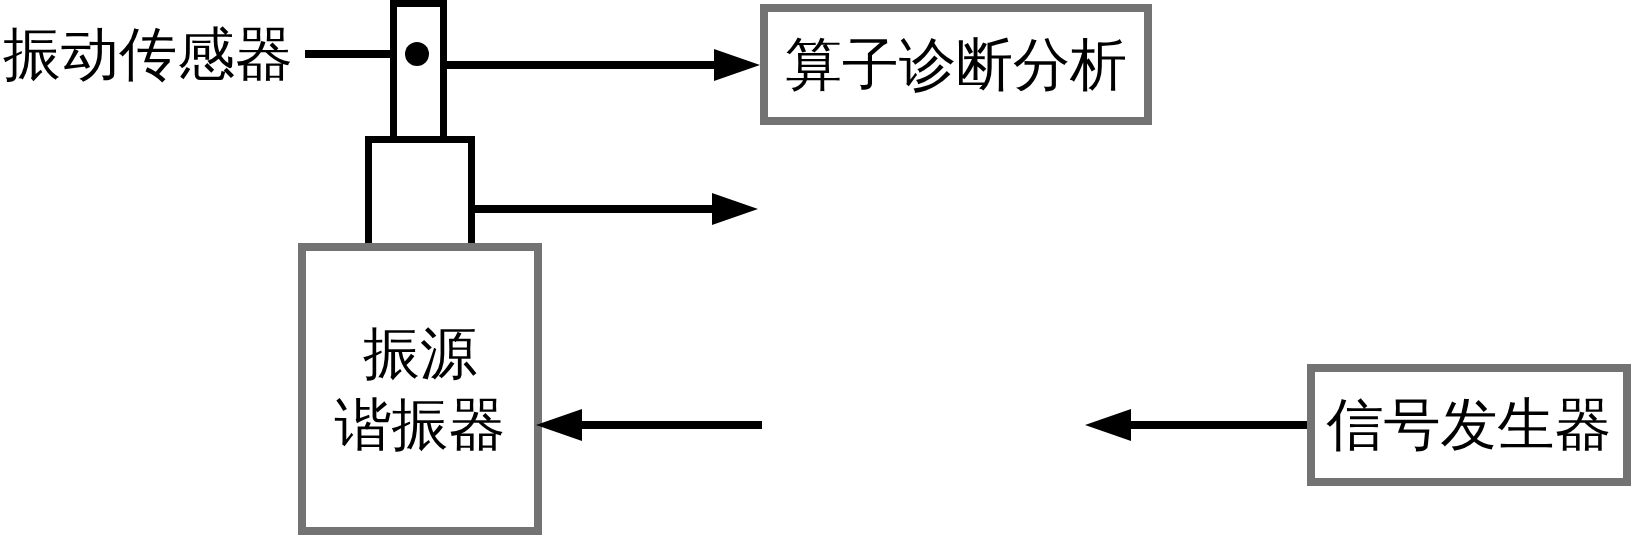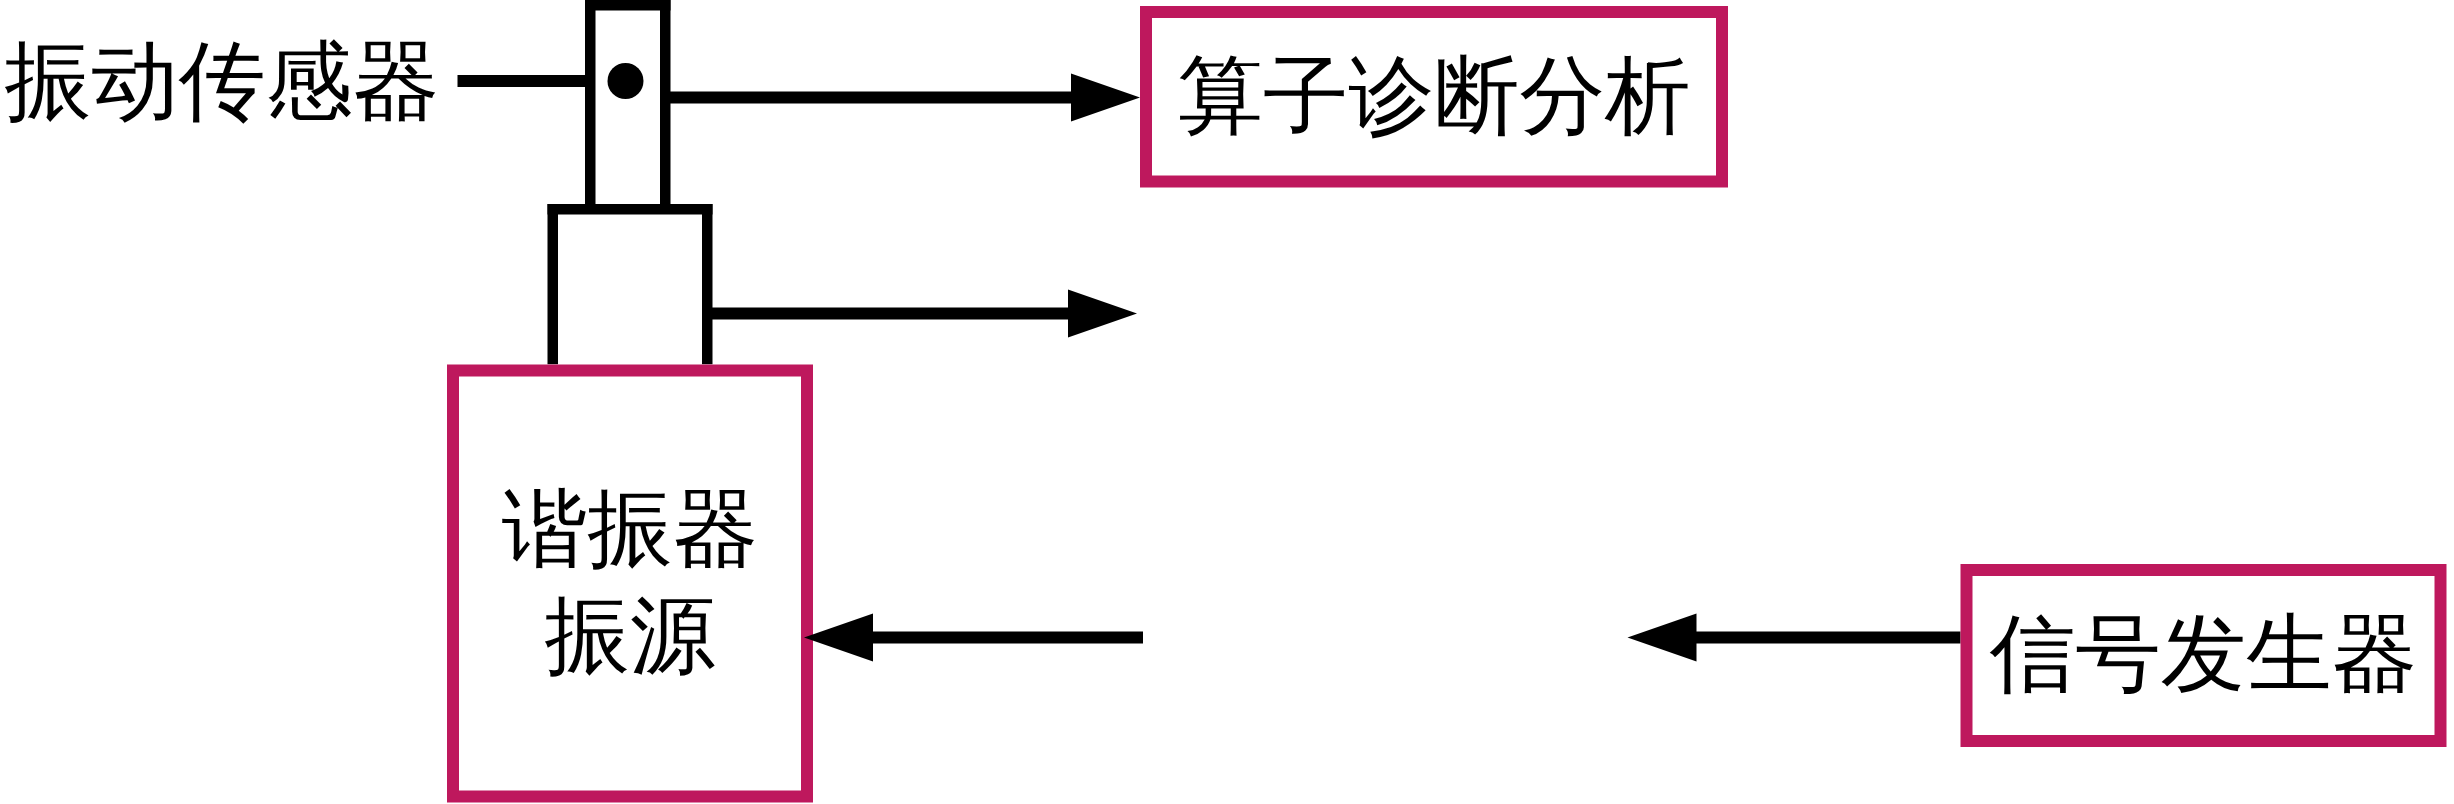--- a/index.html
+++ b/index.html
@@ -8,21 +8,21 @@
     position: relative;
     width: 1636px;
     height: 536px;
     background: #ffffff;
     overflow: hidden;
     font-family: "Liberation Serif", "DejaVu Serif", serif;
     color: #000000;
   }
   .box {
     position: absolute;
-    border: 8px solid #be185d;
+    border: 8px solid #737373;
     background: #ffffff;
     display: flex;
     align-items: center;
     justify-content: center;
     text-align: center;
     font-size: 57px;
     line-height: 1.25;
     white-space: nowrap;
     color: #000000;
   }
@@ -74,21 +74,21 @@
   #mount-rect          { left: 365px;  top: 136px; width: 110px; height: 107px; border-bottom-width: 0; }
   #mount-out-line      { left: 468px;  top: 205px; width: 246px; }
   #scope-arrowhead     { left: 712px;  top: 193px; }
   #scope-box           { left: 758px;  top: 147px; width: 214px; height: 125px; }
   #resonator-box       { left: 298px;  top: 243px; width: 244px; height: 292px; flex-direction: column; }
   #resonator-arrowhead { left: 536px;  top: 409px; }
   #amp-to-resonator    { left: 580px;  top: 421px; width: 182px; }
   #amp-box             { left: 760px;  top: 364px; width: 325px; height: 123px; }
   #amp-arrowhead       { left: 1085px; top: 409px; }
   #gen-to-amp          { left: 1129px; top: 421px; width: 180px; }
-  #generator-box       { left: 1307px; top: 376px; width: 324px; height: 122px; }
+  #generator-box       { left: 1307px; top: 364px; width: 324px; height: 122px; }
 </style>
 </head>
 <body>
 
 <div class="canvas">
 
   <div class="free-label" id="sensor-label">振动传感器</div>
 
   <div class="hline" id="sensor-lead-line"></div>
 
@@ -103,22 +103,22 @@
     <span>算子诊断分析</span>
   </div>
 
   <div class="rect" id="mount-rect"></div>
 
   <div class="hline" id="mount-out-line"></div>
   <div class="arrow-right" id="scope-arrowhead"></div>
 
 
   <div class="box" id="resonator-box">
+    <span>振源</span>
     <span>谐振器</span>
-    <span>振源</span>
   </div>
 
   <div class="arrow-left" id="resonator-arrowhead"></div>
   <div class="hline" id="amp-to-resonator"></div>
 
 
   <div class="arrow-left" id="amp-arrowhead"></div>
   <div class="hline" id="gen-to-amp"></div>
 
   <div class="box" id="generator-box">

